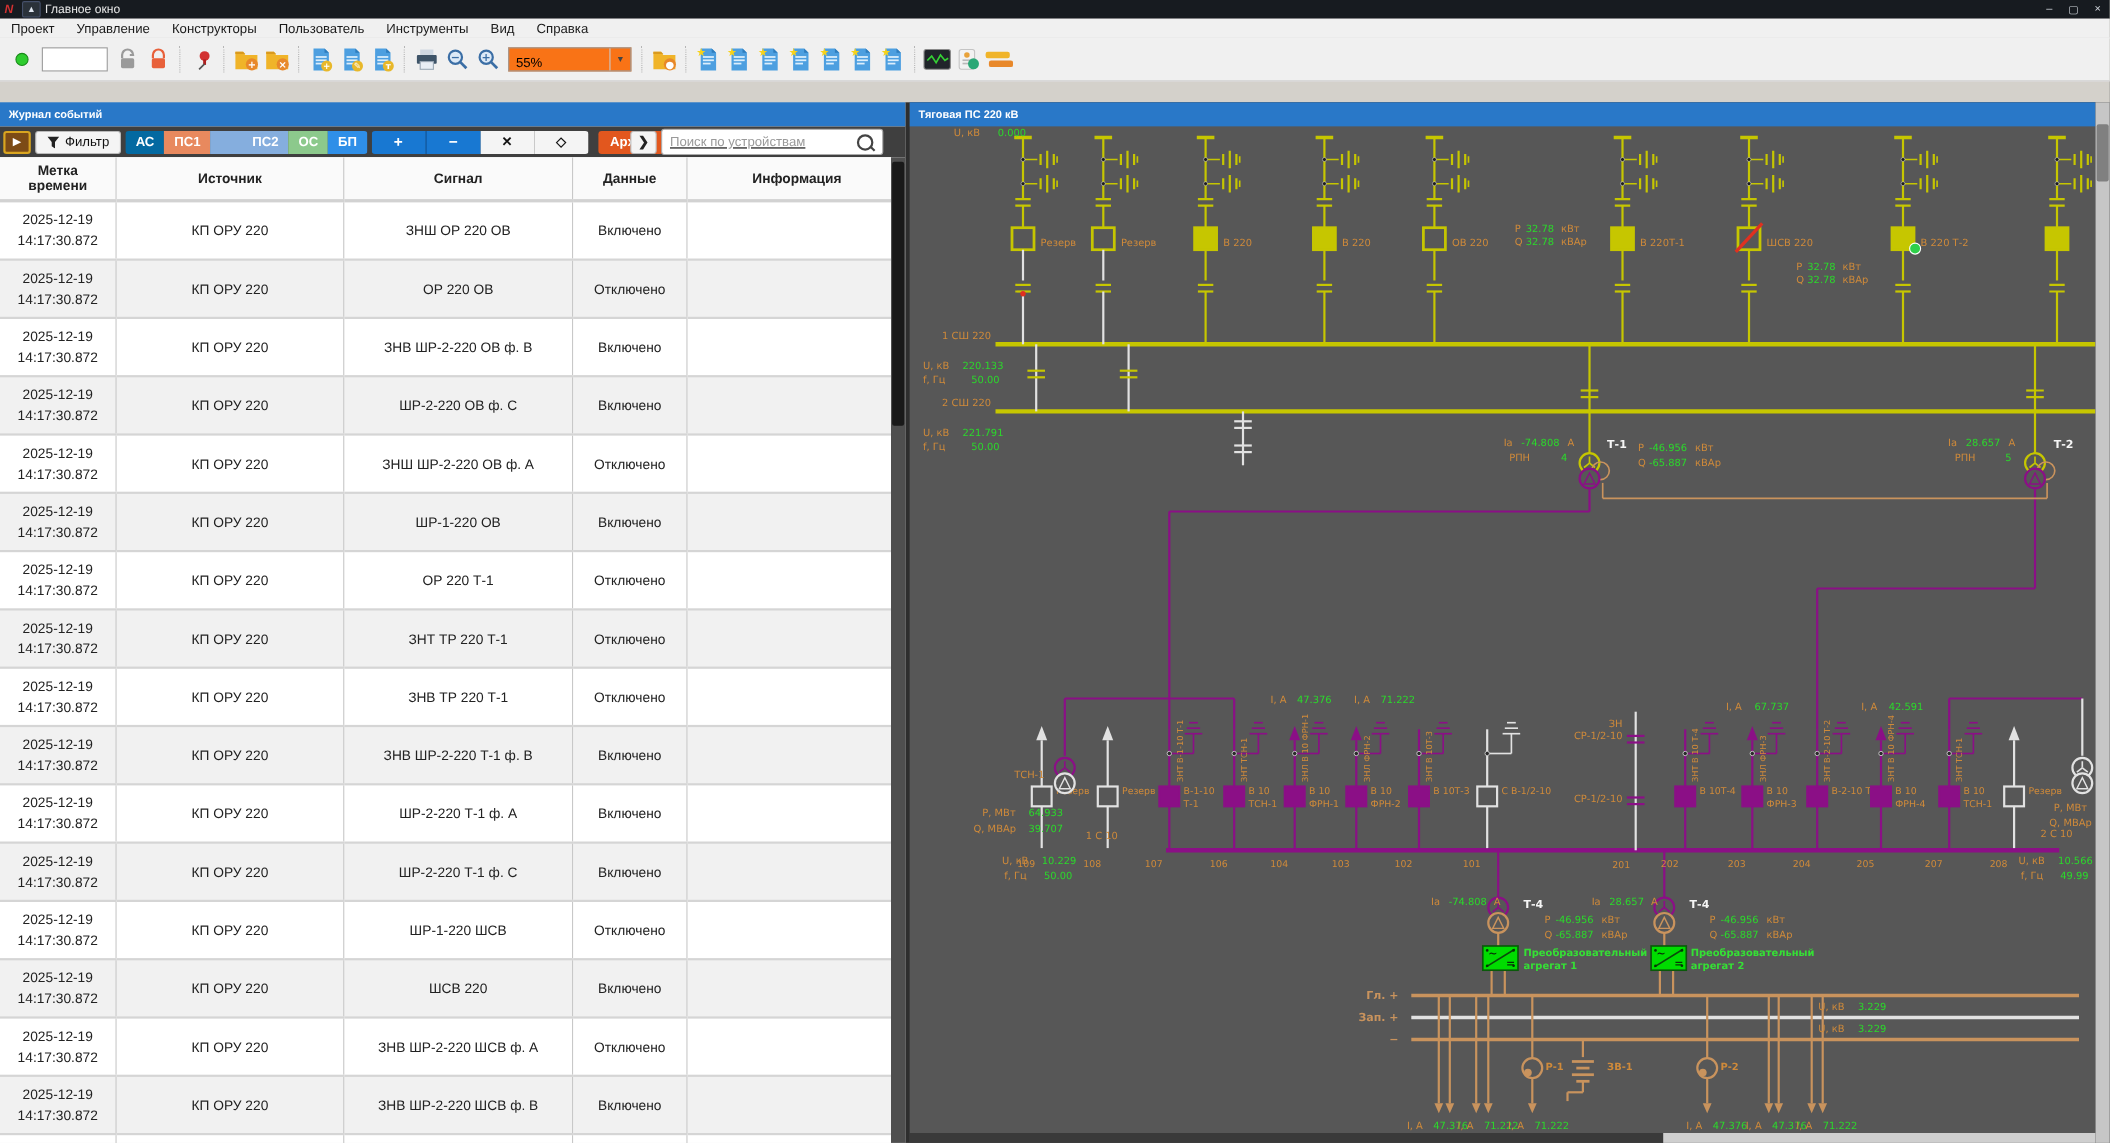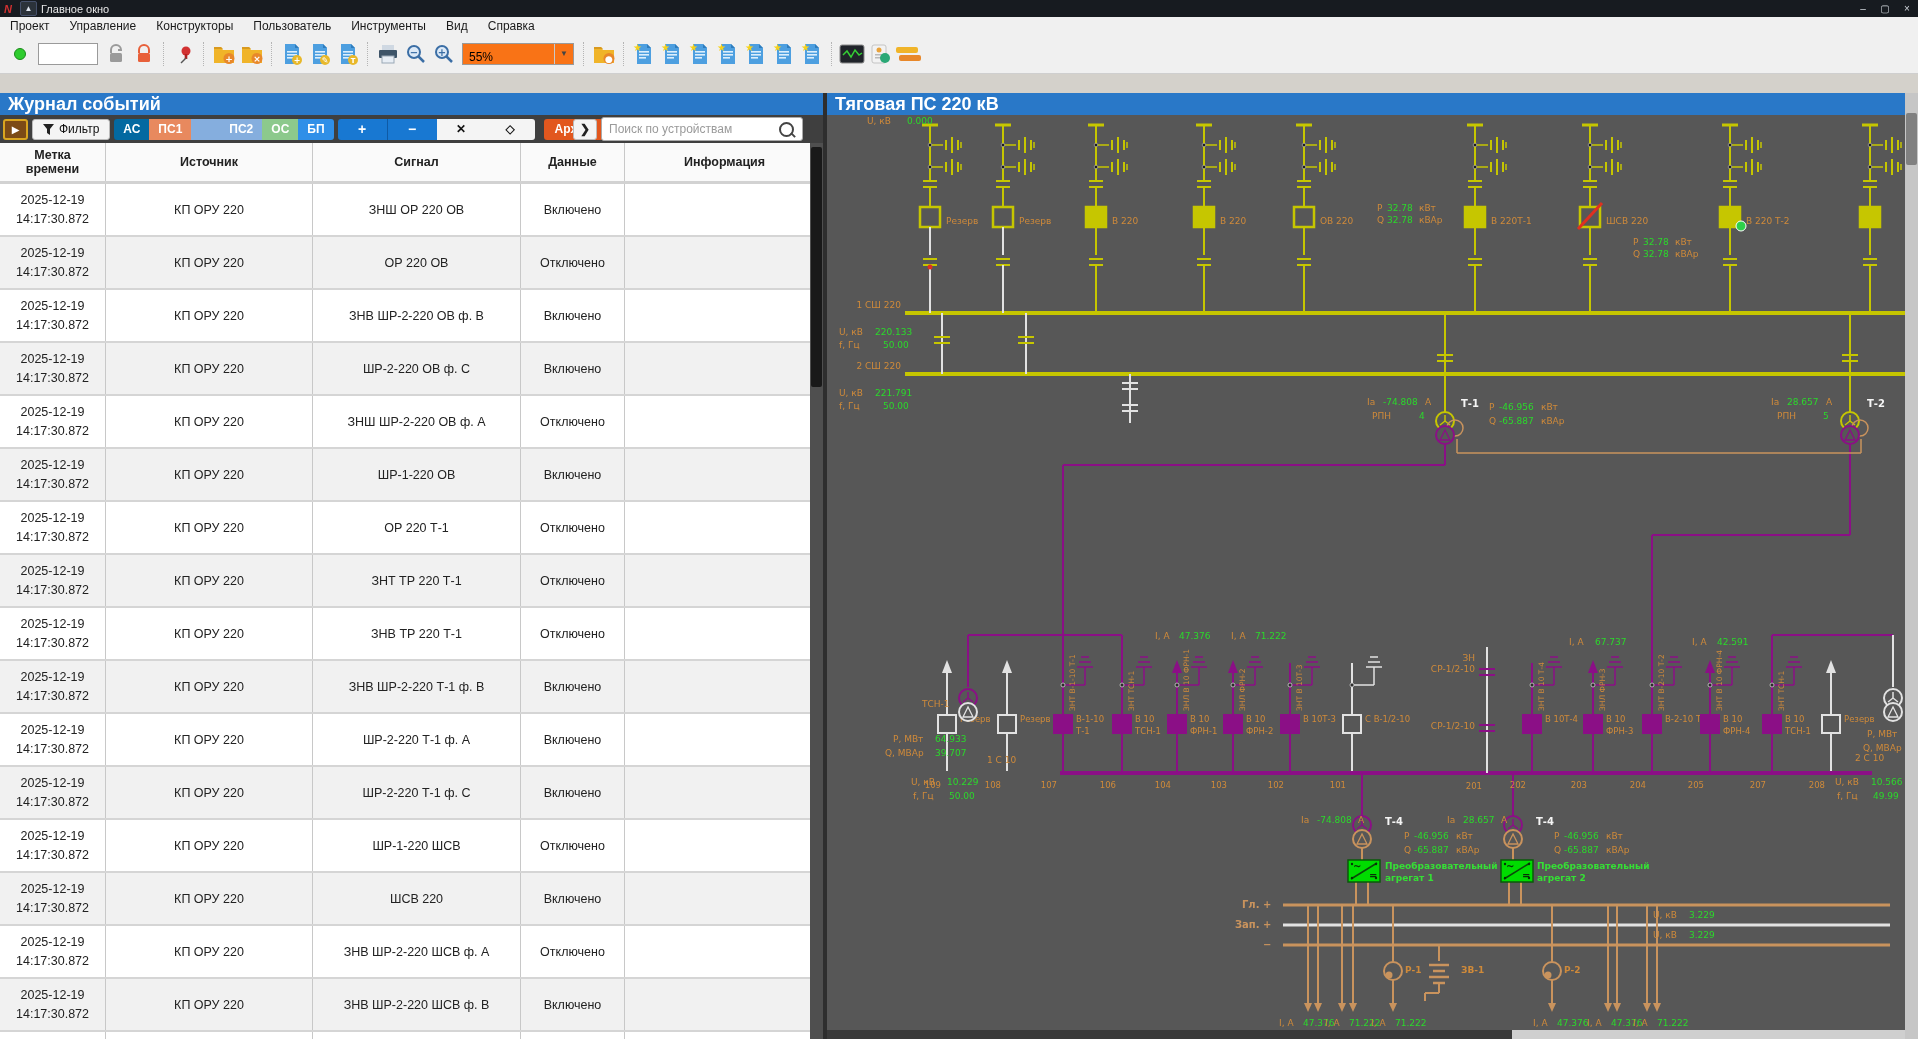--- a/index.html
+++ b/index.html
@@ -23,38 +23,38 @@
   .tb-sep{width:1px;height:24px;border-left:1px dotted #b5b5b5;margin:0 5px;}
   .tb-field{width:58px;height:20px;border:1px solid #9a9a9a;background:#fff;margin:0 4px;}
   .tb-zoom{width:112px;height:22px;border:1px solid #9a9a9a;background:#f97316;margin:0 4px;font-size:12px;
            display:flex;align-items:flex-end;padding-left:6px;box-sizing:border-box;}
   .tb-zoom .chev{margin-left:auto;width:18px;height:100%;border-left:1px solid #c9c9c9;display:flex;
            align-items:center;justify-content:center;font-size:8px;color:#444;}
   
   #workarea{position:absolute;left:0;top:93px;width:1918px;height:946px;background:#2e2e2e;}
   #left-panel{position:absolute;left:0;top:0;width:823px;height:946px;background:#fff;}
   #right-panel{position:absolute;left:827px;top:0;width:1078px;height:946px;background:#575757;}
-  .panel-header{height:22px;background:#2978c8;color:#fff;font-weight:bold;font-size:18px;display:flex;
+  .panel-header{height:22px;background:#2978c8;color:#fff;font-weight:bold;font-size:10px;display:flex;
                 align-items:center;padding-left:8px;}
   
   #filterbar{position:relative;height:28px;background:#3f3f3f;display:flex;align-items:center;padding-left:3px;}
   .fbtn{height:21px;display:inline-flex;align-items:center;justify-content:center;font-size:12px;
         border-radius:3px;margin-right:4px;box-sizing:border-box;}
   #play-btn{width:25px;background:#7c4b16;border:2px solid #d9a520;color:#fff;font-size:10px;}
   #filter-btn{background:#f4f4f4;border:1px solid #bbb;color:#111;padding:0 10px;gap:5px;}
   .seg-group{display:inline-flex;border-radius:3px;overflow:hidden;margin-right:4px;}
   .seg{height:21px;display:inline-flex;align-items:center;justify-content:center;color:#fff;
        font-size:12px;font-weight:bold;padding:0 9px;}
   .pm{width:31px;color:#fff;background:#1878d2;font-weight:bold;font-size:14px;}
   .wseg{width:31px;background:#f4f4f4;color:#111;font-weight:bold;}
   #archive-btn{background:#e2571e;color:#fff;padding:0 11px;font-weight:bold;}
   #export-btn{background:#3fa04a;color:#fff;padding:0 9px;font-weight:bold;gap:6px;}
   #expand-btn{position:absolute;left:573px;width:24px;background:#f4f4f4;color:#222;font-weight:bold;border:1px solid #bbb;}
   #search-wrap{position:absolute;left:601px;width:200px;height:22px;background:#fff;border:1px solid #aaa;
-               border-radius:3px;display:flex;align-items:center;}
+               border-radius:3px;display:flex;align-items:center;text-decoration:underline;}
   #search-input{border:0;outline:0;flex:1;font-size:12px;padding-left:7px;color:#333;background:transparent;font-family:"Liberation Sans",sans-serif;}
   #search-input::placeholder{color:#9a9a9a;}
   .mag{width:11px;height:11px;border:2px solid #444;border-radius:50%;position:relative;margin-right:8px;}
   .mag::after{content:"";position:absolute;width:6px;height:2px;background:#444;transform:rotate(45deg);left:9px;top:10px;}
   
   #log-table{position:absolute;left:0;top:50px;width:810px;bottom:0;overflow:hidden;background:#fff;}
   table{border-collapse:collapse;table-layout:fixed;width:810px;font-size:12.5px;color:#222;}
   th{background:#fafafa;font-weight:bold;height:36px;border-right:1px solid #c8c8c8;border-bottom:3px solid #d2d2d2;text-align:center;}
   td{height:51px;border-right:1px solid #c8c8c8;border-bottom:2px solid #d5d5d5;text-align:center;vertical-align:middle;padding:0 4px;}
   tr.alt td{background:#f1f1f1;}

